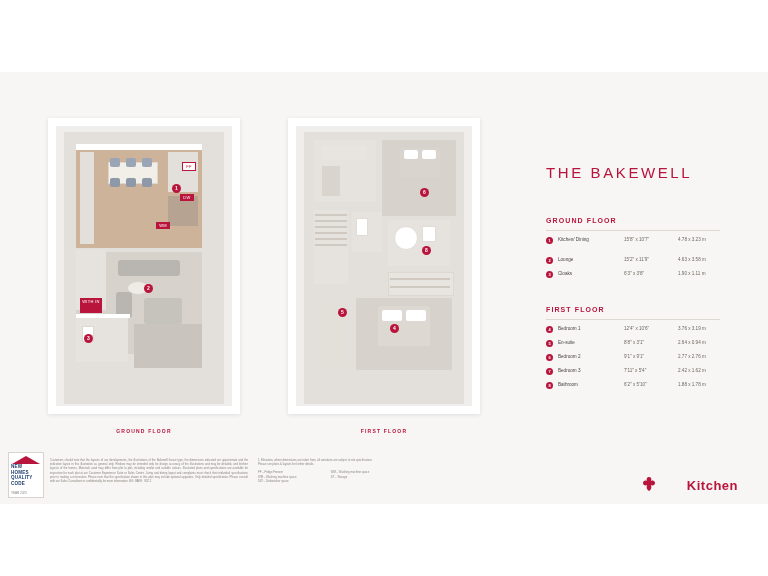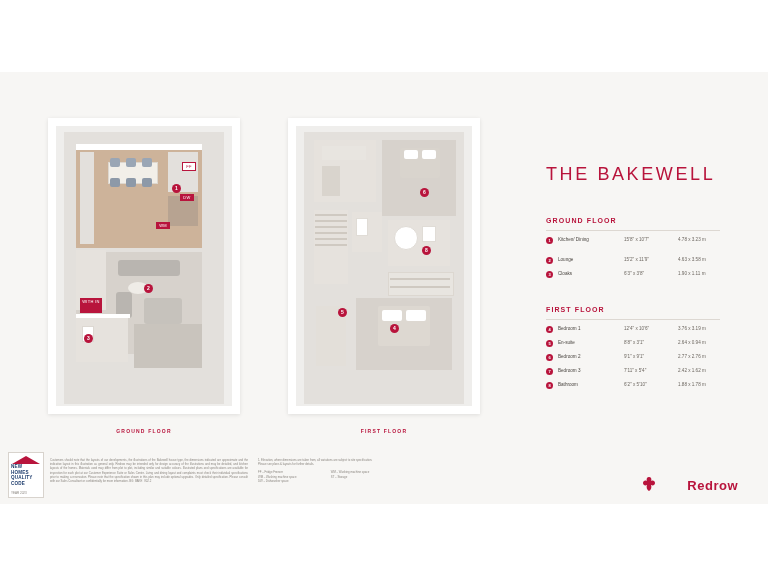--- a/index.html
+++ b/index.html
@@ -88,21 +88,21 @@
     padding: 0 2px;
     text-align: center;
     letter-spacing: .3px;
   }
   .tag.white { background: #ffffff; color: #b8143c; border: 1px solid #b8143c; }
 
   
   .title {
     position: absolute;
     left: 546px; top: 164px;
-    font-size: 18px;
+    font-size: 15px;
     letter-spacing: 2.6px;
     color: #b8143c;
     font-weight: normal;
   }
   .section-head {
     position: absolute;
     left: 546px;
     font-size: 7px;
     letter-spacing: 1.1px;
     color: #b8143c;
@@ -417,15 +417,15 @@
         <span>ST – Storage</span>
       </span>
     </div>
   </div>
 
   <div class="redrow-mark">
     <svg width="14" height="16" viewBox="0 0 14 16" aria-hidden="true">
       <path d="M7 1 C5 1 4 3 5 5 C3 4 1 5 1 7 C1 9 3 10 5 9 C4 11 5 14 7 15 C9 14 10 11 9 9 C11 10 13 9 13 7 C13 5 11 4 9 5 C10 3 9 1 7 1 Z" fill="#b8143c"></path>
     </svg>
   </div>
-  <div class="redrow">Redrow</div>
+  <div class="redrow">Kitchen</div>
 
 </div>
 
 </body></html>

